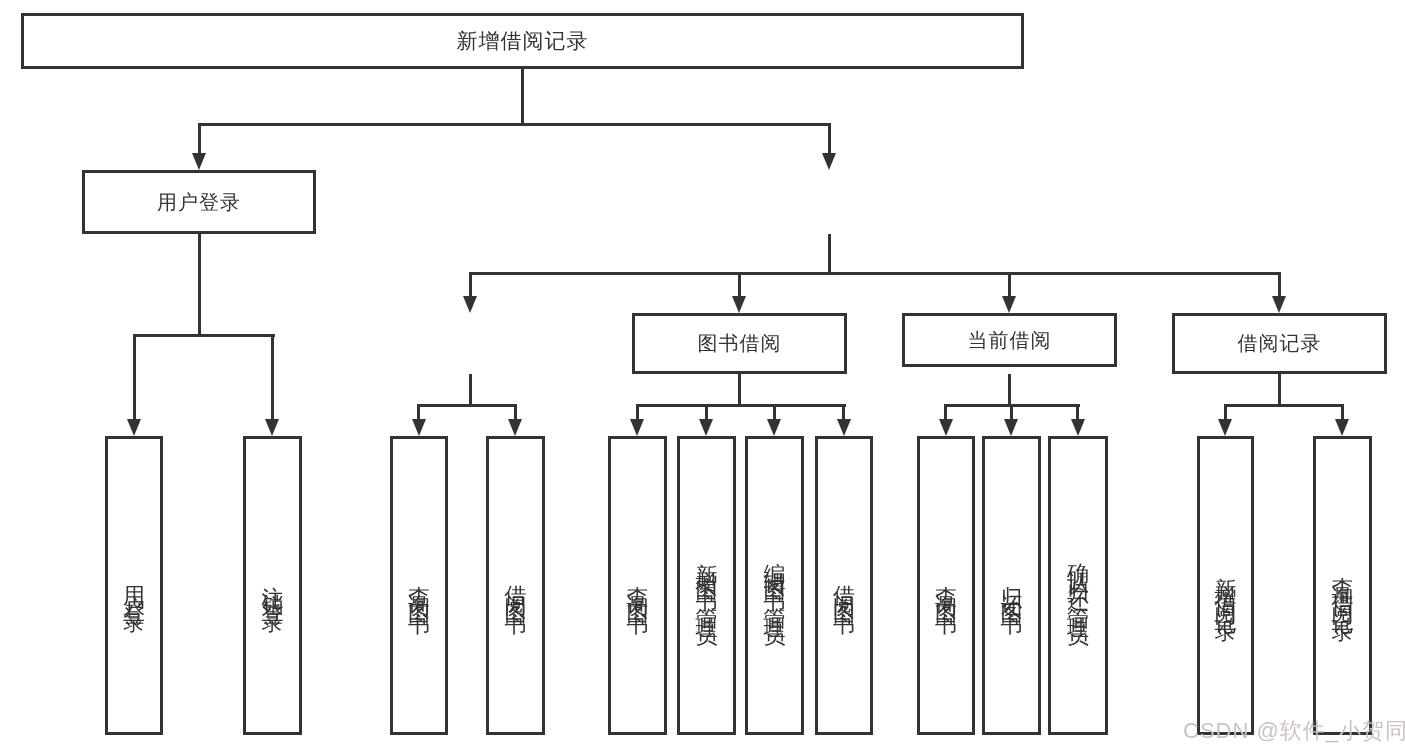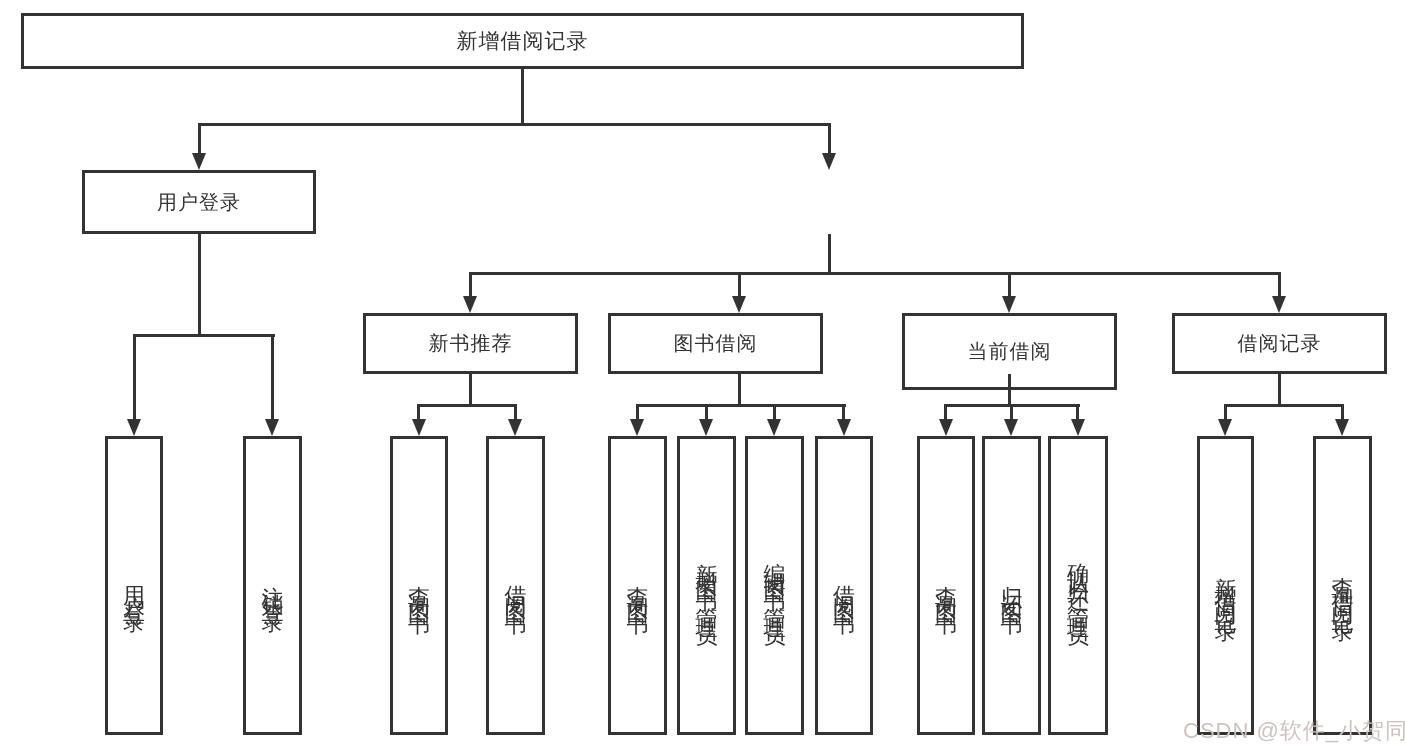--- a/index.html
+++ b/index.html
@@ -59,27 +59,24 @@
   <i class="ln" style="left:469px;top:272px;width:811px;height:3px;"></i>
   <i class="ln" style="left:469px;top:272px;width:3px;height:27px;"></i>
   <i class="ln" style="left:738px;top:272px;width:3px;height:27px;"></i>
   <i class="ln" style="left:1008px;top:272px;width:3px;height:27px;"></i>
   <i class="ln" style="left:1278px;top:272px;width:3px;height:27px;"></i>
   <i class="ar" style="left:463px;top:296px;"></i>
   <i class="ar" style="left:732px;top:296px;"></i>
   <i class="ar" style="left:1002px;top:296px;"></i>
   <i class="ar" style="left:1272px;top:296px;"></i>
 
-  <div class="box" style="left:363px;top:313px;width:215px;height:61px;">
-    <span class="hlabel">新书推荐</span>
-  </div>
-  <div class="box" style="left:608px;top:313px;width:215px;height:61px;">
+  <div class="box" style="left:632px;top:313px;width:215px;height:61px;">
     <span class="hlabel">图书借阅</span>
   </div>
-  <div class="box" style="left:902px;top:313px;width:215px;height:77px;">
+  <div class="box" style="left:902px;top:313px;width:215px;height:54px;">
     <span class="hlabel">当前借阅</span>
   </div>
   <div class="box" style="left:1172px;top:313px;width:215px;height:61px;">
     <span class="hlabel">借阅记录</span>
   </div>
 
   <i class="ln" style="left:469px;top:374px;width:3px;height:33px;"></i>
   <i class="ln" style="left:417px;top:404px;width:100px;height:3px;"></i>
   <i class="ln" style="left:417px;top:404px;width:3px;height:18px;"></i>
   <i class="ln" style="left:514px;top:404px;width:3px;height:18px;"></i>

